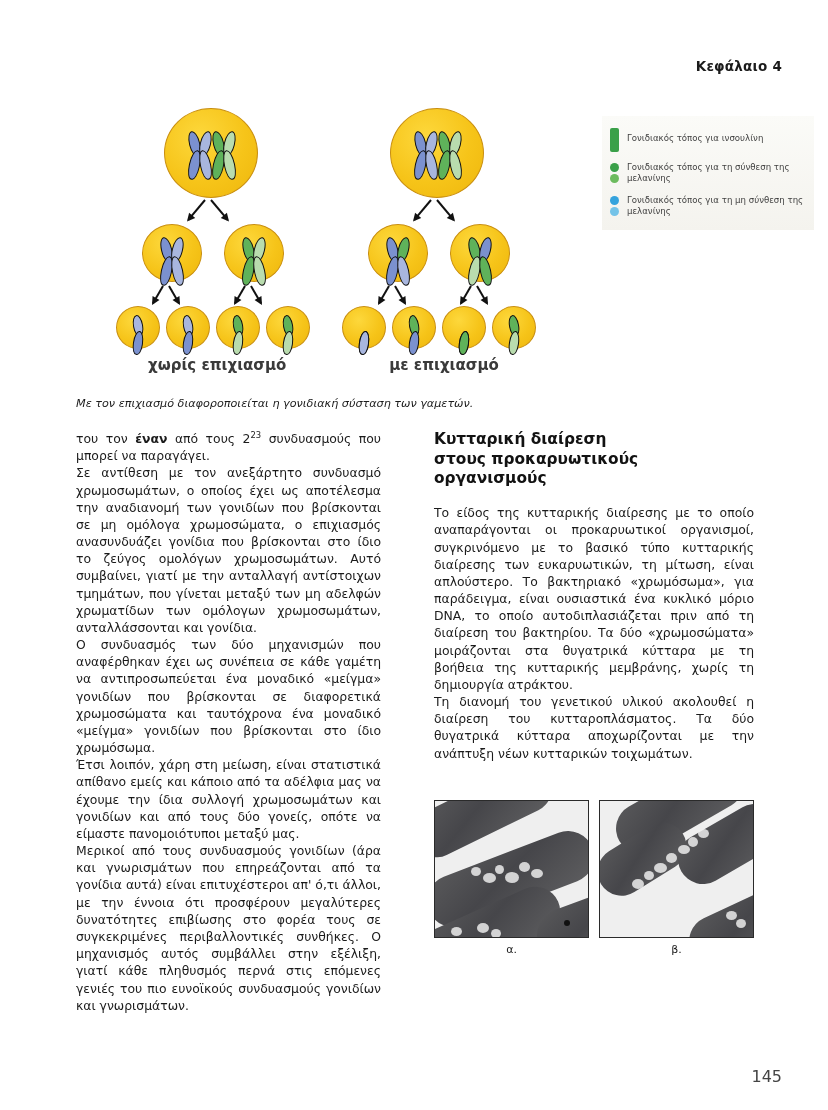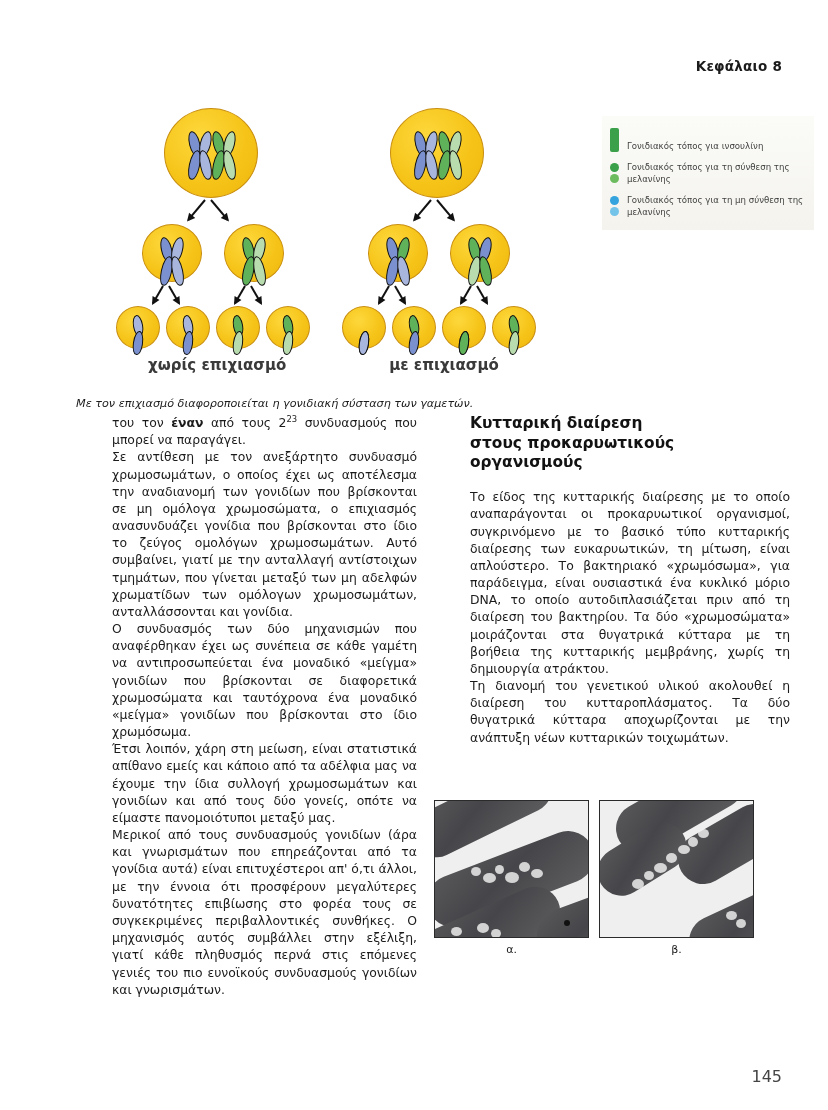--- a/index.html
+++ b/index.html
@@ -77,42 +77,42 @@
     position:absolute;font-size:15px;font-weight:bold;color:#3a3a3a;
     text-align:center;white-space:nowrap;
   }
 
   
   .legend{
     position:absolute;left:528px;top:16px;width:212px;
     background:linear-gradient(180deg,#fbfbf8 0%,#f4f3ee 100%);
     padding:10px 8px 12px 8px;box-sizing:border-box;
   }
-  .legend-row{display:flex;align-items:flex-end;margin-bottom:9px;}
+  .legend-row{display:flex;align-items:center;margin-bottom:9px;}
   .legend-row:last-child{margin-bottom:0;}
   .swatch{flex:0 0 auto;width:9px;margin-right:8px;margin-top:2px;}
   .bar{width:9px;border-radius:2px;}
   .bar.green{background:#3aa049;}
   .bar.blue{background:#35a3dd;}
   .dotpair{display:block;}
   .dotpair i{display:block;width:9px;height:9px;border-radius:50%;margin-bottom:2px;}
   .dotpair i.green{background:#3aa049;}
   .dotpair i.green.lite{background:#6cbb5e;}
   .dotpair i.blue{background:#35a3dd;}
   .dotpair i.blue.lite{background:#74c3e8;}
   .legend-text{font-size:8.6px;line-height:1.33;color:#3f3f3f;}
 
   
   .fig-caption{
     position:absolute;left:76px;top:396px;width:430px;
     font-size:11.2px;font-style:italic;line-height:1.35;color:#1b1b1b;
   }
 
   
-  .col{position:absolute;top:414px;font-size:12.4px;line-height:1.385;margin-left:36px;}
+  .col{position:absolute;top:430px;font-size:12.4px;line-height:1.385;}
   .col p{margin:0;text-align:justify;text-justify:inter-word;hyphens:manual;}
   .col-left{left:76px;width:305px;}
   .col-right{left:434px;width:320px;}
 
   .section-title{
     font-size:15.4px;font-weight:bold;line-height:1.28;
     color:#121212;margin:0 0 15px 0;
   }
   .col-right p{margin:0;text-align:justify;}
 
@@ -147,21 +147,21 @@
   .page-number{
     position:absolute;right:46px;bottom:24px;
     font-size:16px;color:#444;
   }
 </style>
 </head>
 <body>
 
 <div class="page">
 
-  <div class="chapter-head">Κεφάλαιο 8</div>
+  <div class="chapter-head">Κεφάλαιο 4</div>
 
   <div class="figure">
 
     <div class="diagram">
 
       <div class="halfcol left">
 
         <div class="cell big" style="left:60px;top:8px;">
           <div class="chrom" style="left:24px;top:22px;">
             <div class="arm tl b"></div>

